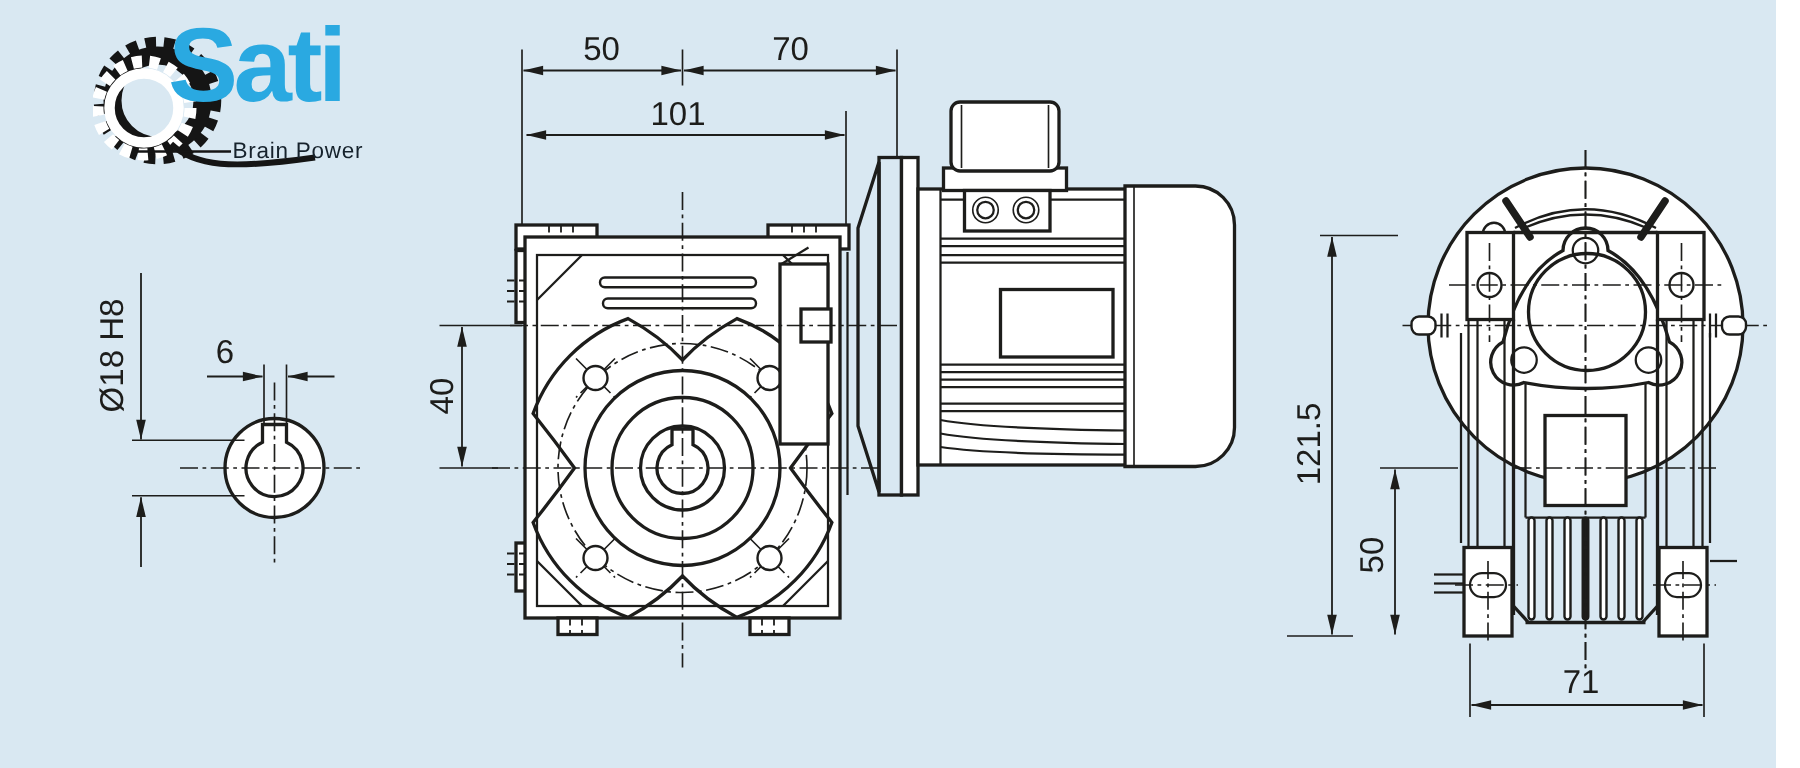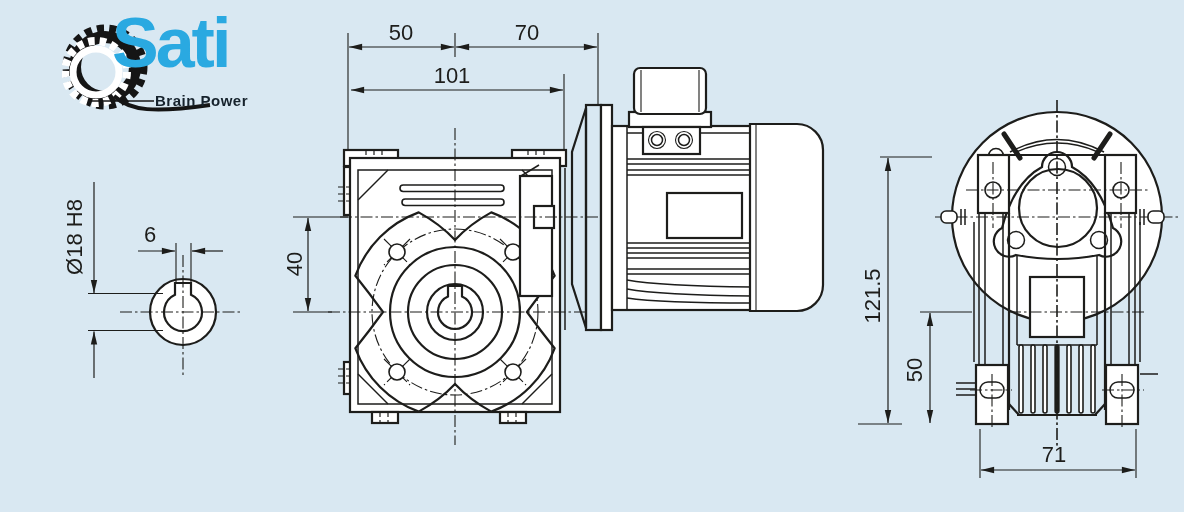--- a/index.html
+++ b/index.html
@@ -4,21 +4,21 @@
 <style>
   html,body{margin:0;padding:0;}
   body{font-family:"Liberation Sans",sans-serif;}
   .stage{position:relative;width:1184px;height:512px;background:#d9e8f2;overflow:hidden;}
   .stage svg{position:absolute;left:0;top:0;}
   
   .logo{position:absolute;left:62px;top:22px;width:200px;height:96px;}
   .logo .gear{position:absolute;left:0;top:0;}
   .brand{position:absolute;left:50px;top:-14px;font-size:70px;font-weight:bold;
          letter-spacing:-3px;color:#2aa9e1;line-height:1;}
-  .tagline{position:absolute;left:93px;top:70px;font-size:15px;font-weight:bold;
+  .tagline{position:absolute;left:93px;top:70px;font-size:15px;font-weight:normal;
            color:#16222c;letter-spacing:.5px;}
   
   .ln  {stroke:#1d1d1b;fill:none;stroke-width:2.2;}
   .lnf {stroke:#1d1d1b;fill:#ffffff;stroke-width:2.2;}
   .md  {stroke:#1d1d1b;fill:none;stroke-width:1.5;}
   .mdf {stroke:#1d1d1b;fill:#ffffff;stroke-width:1.6;}
   .thin{stroke:#1d1d1b;fill:none;stroke-width:1.1;}
   .cl  {stroke:#1d1d1b;fill:none;stroke-width:1.1;stroke-dasharray:12 3 2.5 3;}
   .hid {stroke:#1d1d1b;fill:none;stroke-width:1.2;stroke-dasharray:5 3;}
   .dim {stroke:#1d1d1b;fill:none;stroke-width:1.2;}

